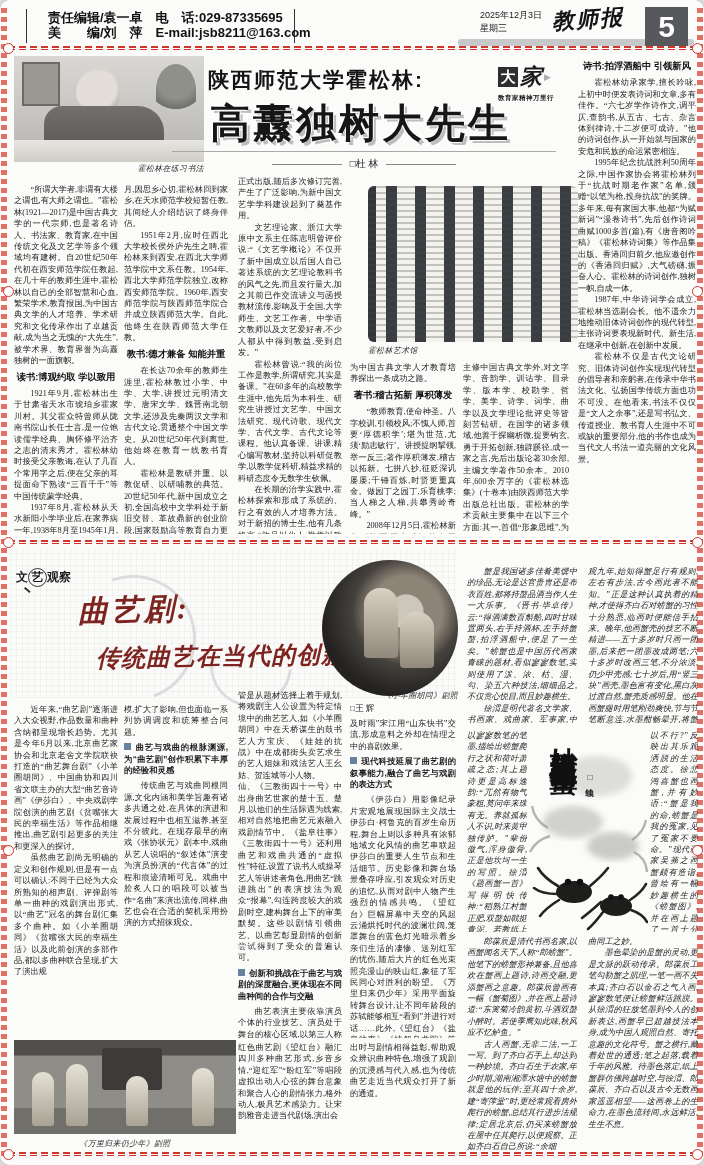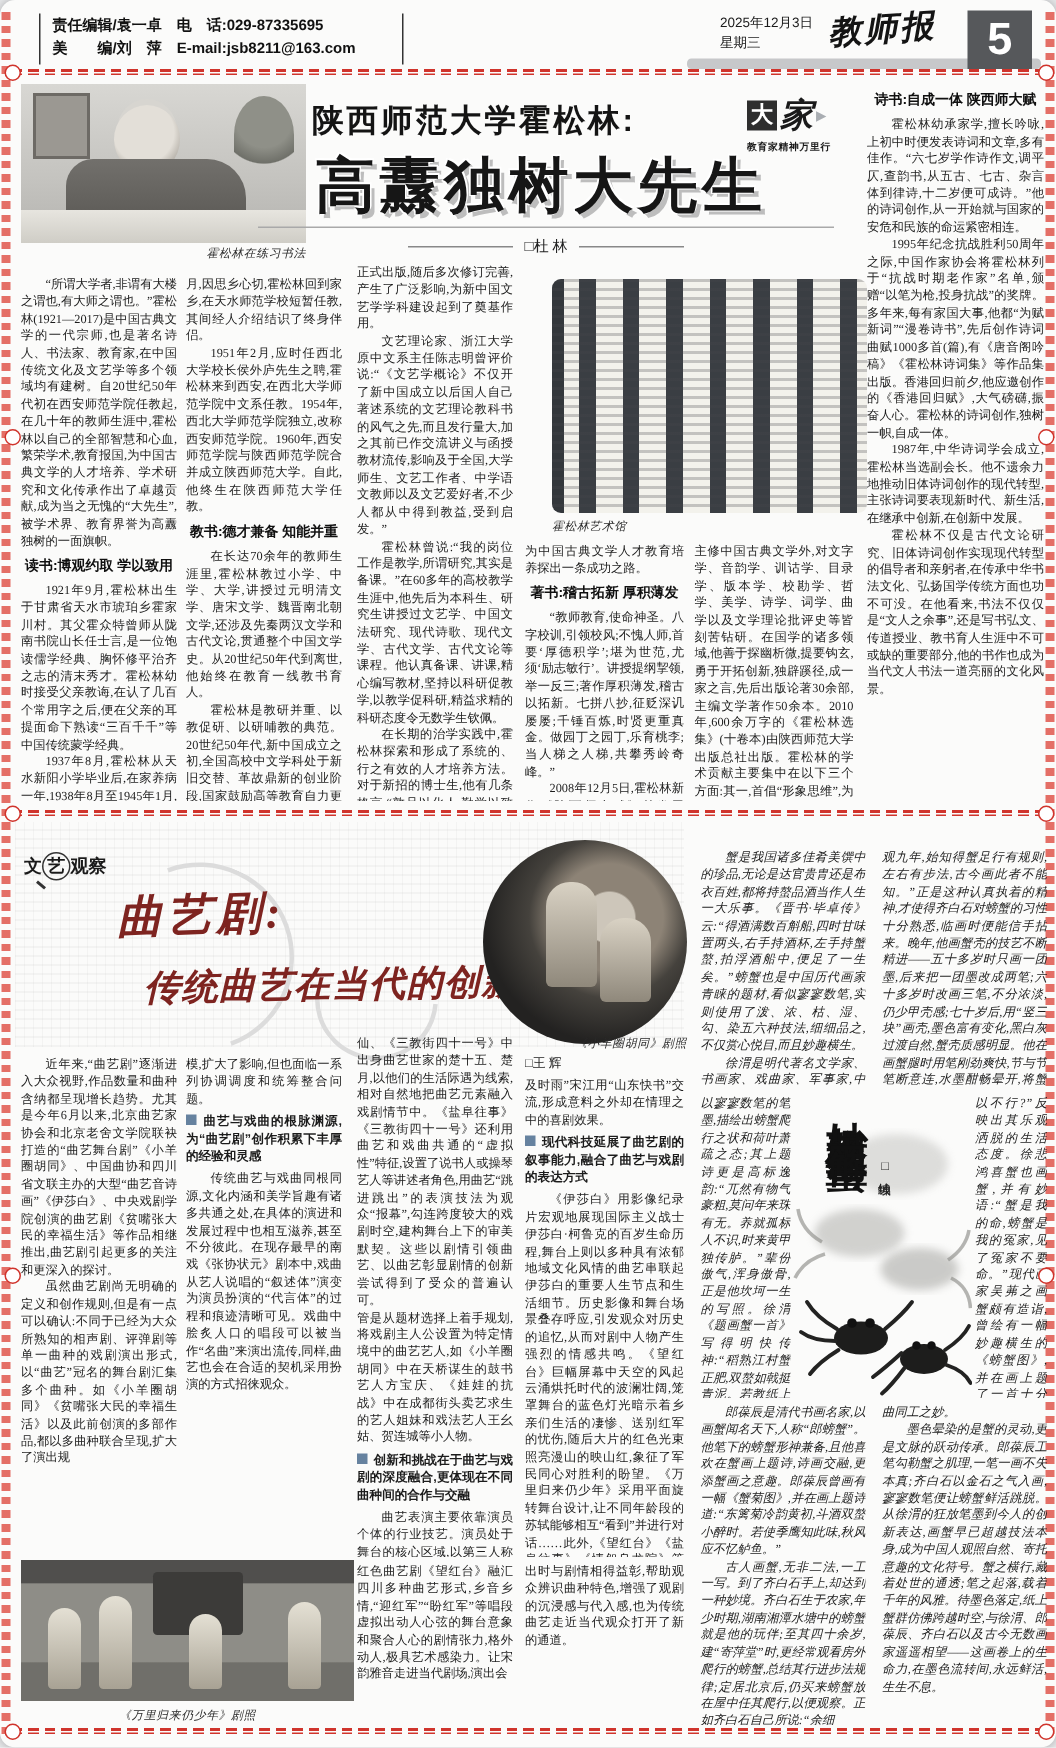--- a/index.html
+++ b/index.html
@@ -12,22 +12,22 @@
     opacity:.85;}
   .edge-left{left:1px;} .edge-right{right:1px;}
   
   .red-rule{position:absolute;left:8px;width:688px;height:4px;
     background:repeating-linear-gradient(90deg,#d0342c 0 7px,rgba(0,0,0,0) 7px 11px);}
   .red-rule:after{content:"";position:absolute;left:0;top:1.5px;width:100%;height:1px;background:#fbfbfa;}
   .reg-circle{position:absolute;width:9px;height:9px;border-radius:50%;
     background:#fff;border:1.5px solid #d0342c;z-index:9;}
   
   .ed-box{position:absolute;left:26px;top:9px;width:225px;height:32px;
-    border-left:1.5px solid #333;border-right:1.5px solid #333;padding:1px 8px;
-    font-family:"Liberation Sans",sans-serif;font-size:10px;font-weight:bold;color:#111;}
+    border-left:1.5px solid #333;border-right:1.5px solid #333;padding:1px 21px;
+    font-family:"Liberation Sans",sans-serif;font-size:13px;font-weight:bold;color:#111;}
   .ed-box div{line-height:15px;white-space:nowrap;}
   .section-title{position:absolute;left:318px;top:0px;font-size:40px;font-weight:900;
     font-family:"Liberation Serif",serif;letter-spacing:5px;color:#1c1c1c;
     text-shadow:2px 2px 0 #b9b9b9;}
   .gray-bar{position:absolute;left:458px;top:39px;width:236px;height:7px;background:#c7c8ca;border-radius:3px;}
   .date-block{position:absolute;left:480px;top:9px;width:80px;
     font-family:"Liberation Sans",sans-serif;font-size:9px;font-weight:normal;line-height:13px;}
   .masthead{position:absolute;left:552px;top:4px;width:90px;font-size:22px;font-weight:900;
     font-style:italic;font-family:"Liberation Serif",serif;transform:rotate(-4deg);
     letter-spacing:2px;color:#141414;}
@@ -195,21 +195,21 @@
   <div class="col" style="left:350px;top:362px;width:106px;height:172px">
       <p class="para cont">为中国古典文学人才教育培养探出一条成功之路。</p>
       <p class="subhead">著书:稽古拓新 厚积薄发</p>
       <p class="para">“教师教育,使命神圣。八字校训,引领校风;不愧人师,首要‘厚德积学’;堪为世范,尤须‘励志敏行’。讲授提纲挈领,举一反三;著作厚积薄发,稽古以拓新。七拼八抄,征贬深讥屡屡;千锤百炼,时贤更重真金。做园丁之园丁,乐育桃李;当人梯之人梯,共攀秀岭奇峰。”</p>
       <p class="para">2008年12月5日,霍松林新作《陕西师大赋》首发于《光明日报》,并赋就两组27首七律。</p>
     </div>
   <div class="col" style="left:463px;top:362px;width:106px;height:172px">
       <p class="para cont">主修中国古典文学外,对文字学、音韵学、训诂学、目录学、版本学、校勘学、哲学、美学、诗学、词学、曲学以及文学理论批评史等皆刻苦钻研。在国学的诸多领域,他善于探幽析微,提要钩玄,勇于开拓创新,独辟蹊径,成一家之言,先后出版论著30余部,主编文学著作50余本。2010年,600余万字的《霍松林选集》(十卷本)由陕西师范大学出版总社出版。霍松林的学术贡献主要集中在以下三个方面:其一,首倡“形象思维”,为中国马克思主义文艺学创立作</p>
     </div>
   <div class="col" style="left:578px;top:56px;width:118px;height:478px">
-      <p class="subhead">诗书:自成一体 陕西师大赋</p>
+      <p class="subhead">诗书:拍浮酒船中 引领新风</p>
       <p class="para">霍松林幼承家学,擅长吟咏,上初中时便发表诗词和文章,多有佳作。“六七岁学作诗作文,调平仄,查韵书,从五古、七古、杂言体到律诗,十二岁便可成诗。”他的诗词创作,从一开始就与国家的安危和民族的命运紧密相连。</p>
       <p class="para">1995年纪念抗战胜利50周年之际,中国作家协会将霍松林列于“抗战时期老作家”名单,颁赠“以笔为枪,投身抗战”的奖牌。多年来,每有家国大事,他都“为赋新词”“漫卷诗书”,先后创作诗词曲赋1000多首(篇),有《唐音阁吟稿》《霍松林诗词集》等作品集出版。香港回归前夕,他应邀创作的《香港回归赋》,大气磅礴,振奋人心。霍松林的诗词创作,独树一帜,自成一体。</p>
       <p class="para">1987年,中华诗词学会成立,霍松林当选副会长。他不遗余力地推动旧体诗词创作的现代转型,主张诗词要表现新时代、新生活,在继承中创新,在创新中发展。</p>
       <p class="para">霍松林不仅是古代文论研究、旧体诗词创作实现现代转型的倡导者和亲躬者,在传承中华书法文化、弘扬国学传统方面也功不可没。在他看来,书法不仅仅是“文人之余事”,还是写书弘文、传道授业、教书育人生涯中不可或缺的重要部分,他的书作也成为当代文人书法一道亮丽的文化风景。</p>
     </div>
 
   <div class="texture"></div>
   <div class="arc" style="left:70px;top:575px;width:120px;height:120px"></div>
   <div class="arc" style="left:210px;top:625px;width:76px;height:76px;transform:rotate(140deg)"></div>
   <div class="obs-label">
@@ -228,22 +228,22 @@
   <div class="col" style="left:14px;top:704px;width:104px;height:334px">
       <p class="para">近年来,“曲艺剧”逐渐进入大众视野,作品数量和曲种含纳都呈现增长趋势。尤其是今年6月以来,北京曲艺家协会和北京老舍文学院联袂打造的“曲艺舞台剧”《小羊圈胡同》、中国曲协和四川省文联主办的大型“曲艺音诗画”《伊莎白》、中央戏剧学院创演的曲艺剧《贫嘴张大民的幸福生活》等作品相继推出,曲艺剧引起更多的关注和更深入的探讨。</p>
       <p class="para">虽然曲艺剧尚无明确的定义和创作规则,但是有一点可以确认:不同于已经为大众所熟知的相声剧、评弹剧等单一曲种的戏剧演出形式,以“曲艺”冠名的舞台剧汇集多个曲种。如《小羊圈胡同》《贫嘴张大民的幸福生活》以及此前创演的多部作品,都以多曲种联合呈现,扩大了演出规</p>
     </div>
   <div class="col" style="left:124px;top:704px;width:104px;height:334px">
       <p class="para cont">模,扩大了影响,但也面临一系列协调调度和统筹整合问题。</p>
       <p class="lead"><span class="bullet"></span>曲艺与戏曲的根脉渊源,为“曲艺剧”创作积累下丰厚的经验和灵感</p>
       <p class="para">传统曲艺与戏曲同根同源,文化内涵和美学旨趣有诸多共通之处,在具体的演进和发展过程中也相互滋养,甚至不分彼此。在现存最早的南戏《张协状元》剧本中,戏曲从艺人说唱的“叙述体”演变为演员扮演的“代言体”的过程和痕迹清晰可见。戏曲中脍炙人口的唱段可以被当作“名曲”来演出流传,同样,曲艺也会在合适的契机采用扮演的方式招徕观众。</p>
     </div>
   <div class="col" style="left:238px;top:690px;width:104px;height:348px">
+      <p class="para cont">管是从题材选择上着手规划,将戏剧主人公设置为特定情境中的曲艺艺人,如《小羊圈胡同》中在天桥谋生的鼓书艺人方宝庆、《娃娃的抗战》中在成都街头卖艺求生的艺人姐妹和戏法艺人王幺姑、贺连城等小人物。</p>
       <p class="para cont">仙、《三教街四十一号》中出身曲艺世家的楚十五、楚月,以他们的生活际遇为线索,相对自然地把曲艺元素融入戏剧情节中。《盐阜往事》《三教街四十一号》还利用曲艺和戏曲共通的“虚拟性”特征,设置了说书人或操琴艺人等讲述者角色,用曲艺“跳进跳出”的表演技法为观众“报幕”,勾连跨度较大的戏剧时空,建构舞台上下的审美默契。这些以剧情引领曲艺、以曲艺彰显剧情的创新尝试得到了受众的普遍认可。</p>
-      <p class="para cont">管是从题材选择上着手规划,将戏剧主人公设置为特定情境中的曲艺艺人,如《小羊圈胡同》中在天桥谋生的鼓书艺人方宝庆、《娃娃的抗战》中在成都街头卖艺求生的艺人姐妹和戏法艺人王幺姑、贺连城等小人物。</p>
       <p class="lead"><span class="bullet"></span>创新和挑战在于曲艺与戏剧的深度融合,更体现在不同曲种间的合作与交融</p>
       <p class="para">曲艺表演主要依靠演员个体的行业技艺。演员处于舞台的核心区域,以第三人称全知者的身份在多角色多情境间切换,通过“说、唱、演”来叙事抒情。戏剧则不仅仅需要演员“现身说法”,</p>
     </div>
   <div class="col" style="left:238px;top:1042px;width:104px;height:108px">
       <p class="para cont">红色曲艺剧《望红台》融汇四川多种曲艺形式,乡音乡情,“迎红军”“盼红军”等唱段虚拟出动人心弦的舞台意象和聚合人心的剧情张力,格外动人,极具艺术感染力。让宋韵雅音走进当代剧场,演出会</p>
     </div>
   <div class="col" style="left:350px;top:718px;width:106px;height:320px">
       <p class="para cont">及时雨”宋江用“山东快书”交流,形成意料之外却在情理之中的喜剧效果。</p>
       <p class="lead"><span class="bullet"></span>现代科技延展了曲艺剧的叙事能力,融合了曲艺与戏剧的表达方式</p>
       <p class="para">《伊莎白》用影像纪录片宏观地展现国际主义战士伊莎白·柯鲁克的百岁生命历程,舞台上则以多种具有浓郁地域文化风情的曲艺串联起伊莎白的重要人生节点和生活细节。历史影像和舞台场景叠存呼应,引发观众对历史的追忆,从而对剧中人物产生强烈的情感共鸣。《望红台》巨幅屏幕中天空的风起云涌烘托时代的波澜壮阔,笼罩舞台的蓝色灯光暗示着乡亲们生活的凄惨、送别红军的忧伤,随后大片的红色光束照亮漫山的映山红,象征了军民同心对胜利的盼望。《万里归来仍少年》采用平面旋转舞台设计,让不同年龄段的苏轼能够相互“看到”并进行对话……此外,《望红台》《盐阜往事》《情怨乌龙院》等曲艺剧灵活运用字幕屏的做法也值得借鉴:电子屏上不仅显示台词曲词,还标注场上人物说唱的曲种,在演</p>

